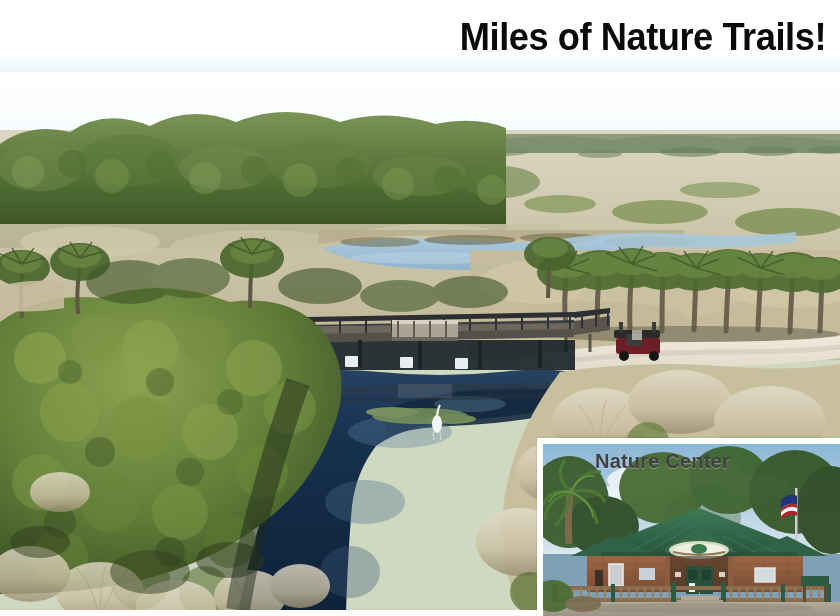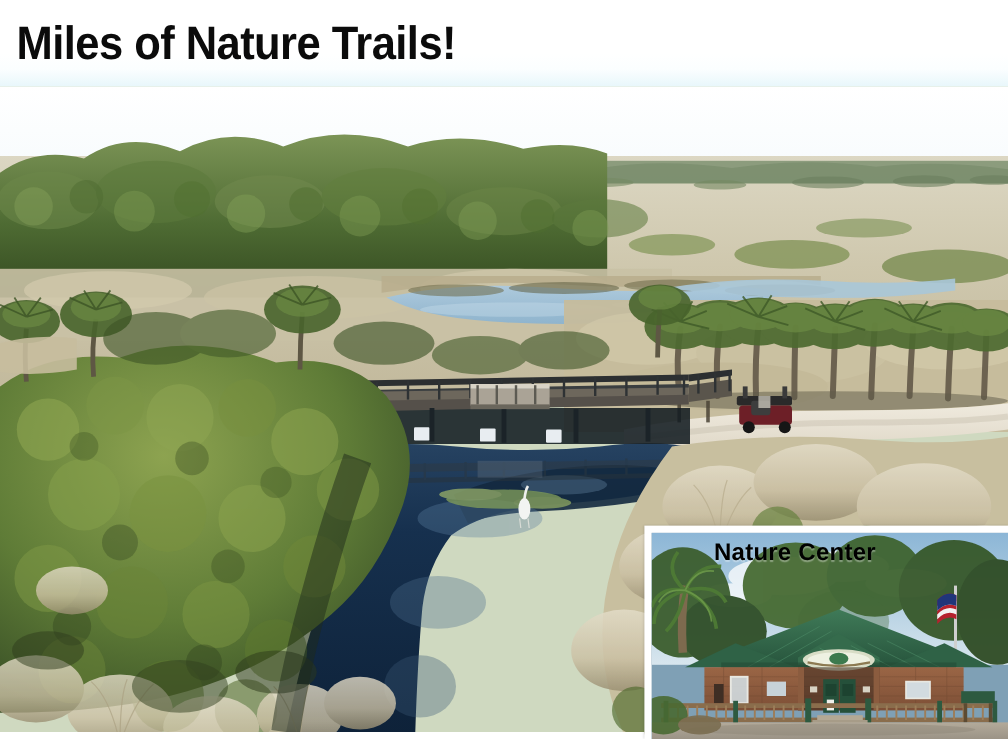--- a/index.html
+++ b/index.html
@@ -8,21 +8,21 @@
     background:#ffffff;
     font-family:"Liberation Sans", sans-serif;
     overflow:hidden;
     position:relative;
   }
   .slide{position:relative;width:840px;height:616px;background:#fff;overflow:hidden;}
 
   
   .title-bar{
     position:absolute;left:0;top:0;width:840px;height:72px;
-    display:flex;align-items:center;justify-content:flex-start;
+    display:flex;align-items:center;justify-content:flex-end;
     z-index:30;
     background:linear-gradient(to bottom,#ffffff 0%,#ffffff 62%,#fbfeff 80%,#e8f7fb 100%);
   }
   .title-text{
     font-family:"Liberation Sans", sans-serif;
     font-weight:bold;
     font-size:39px;
     letter-spacing:-0.5px;
     color:#0b0b0b;
     line-height:1;
@@ -46,21 +46,21 @@
     z-index:20;
     box-shadow:0 0 2px rgba(0,0,0,.18);
   }
   .inset-frame{
     position:relative;width:297px;height:172px;overflow:hidden;background:#7fa0b5;
   }
   .inset-frame svg{display:block;width:297px;height:172px;}
   .inset-label{
     position:absolute;left:52px;top:6px;
     font-family:"Liberation Sans", sans-serif;
-    font-weight:bold;font-size:20px;color:#000000;
+    font-weight:bold;font-size:20px;color:#404040;
     letter-spacing:0.2px;
     text-shadow:0 1px 1px rgba(255,255,255,.35);
     z-index:5;white-space:nowrap;
   }
   .bottom-strip{
     position:absolute;left:0;top:610px;width:537px;height:6px;background:#ffffff;z-index:15;
   }
 </style>
 </head>
 <body>

